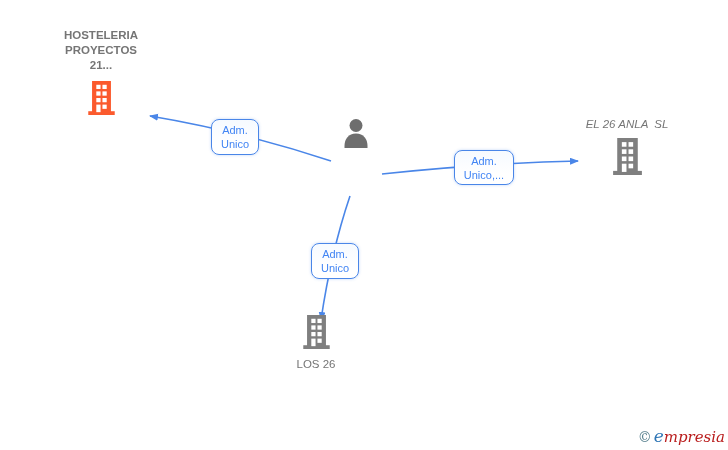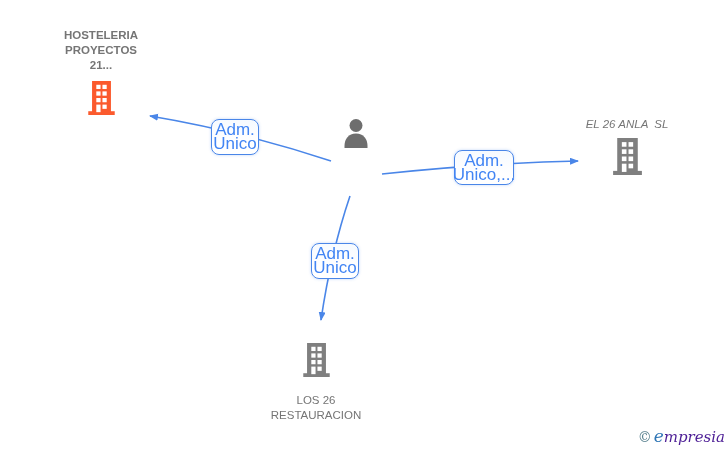--- a/index.html
+++ b/index.html
@@ -16,30 +16,30 @@
   .node.highlight .nlabel{font-weight:bold;}
   .icon-wrap{line-height:0;}
   .gap8{margin-top:8px;}
   .gap6{margin-top:6px;}
   .gap14{margin-top:14px;}
   .labelgap8{margin-top:8px;}
   .edge-label{
     position:absolute;display:flex;flex-direction:column;align-items:center;justify-content:center;
     border:1.5px solid #4a86e8;border-radius:8px;
     background:linear-gradient(180deg,#f6faff 0%,#ffffff 70%);
-    color:#4285f4;font-size:17px;line-height:14px;text-align:center;
+    color:#4285f4;font-size:11px;line-height:14px;text-align:center;
     box-shadow:0 0 3px rgba(74,134,232,0.35);
   }
   .watermark{
     position:absolute;right:3px;bottom:4px;
     font-family:"DejaVu Serif",serif;font-style:italic;font-size:15px;line-height:18px;
   }
   .wm-c{color:#557f8d;margin-right:2px;font-size:14px;}
   .wm-e{color:#2e75b5;font-size:17px;}
-  .wm-rest{color:#4c1d95;}
+  .wm-rest{color:#b91c1c;}
 </style>
 </head>
 <body>
 
 <div class="canvas">
 
   <svg class="edges" width="728" height="450" viewBox="0 0 728 450">
     <defs>
       <marker id="arrow" markerWidth="10" markerHeight="9" refX="8" refY="3.5" orient="auto" markerUnits="userSpaceOnUse">
         <path d="M0,0 L9,3.5 L0,7 Z" fill="#4a86e8"></path>
@@ -104,42 +104,41 @@
             <rect x="17" y="11" width="4.5" height="4.5"></rect>
           <rect x="10.5" y="18" width="4.5" height="4.5"></rect>
             <rect x="17" y="18" width="4.5" height="4.5"></rect>
           <rect x="10.5" y="25" width="4.5" height="8"></rect>
             <rect x="17" y="25" width="4.5" height="4.5"></rect>
         </g>
       </svg>
     </div>
   </div>
 
-  <div class="node" style="left:256px;top:343px;width:120px;gap:8px;">
+  <div class="node" style="left:256px;top:315px;width:120px;">
     <div class="icon-wrap">
       <svg width="31" height="34" viewBox="0 0 32 36">
         <g fill="#7f7f7f">
           <rect x="6" y="0" width="20" height="33"></rect>
           <rect x="2" y="32" width="28" height="4"></rect>
         </g>
         <g fill="#ffffff">
           <rect x="10.5" y="4" width="4.5" height="4.5"></rect>
             <rect x="17" y="4" width="4.5" height="4.5"></rect>
           <rect x="10.5" y="11" width="4.5" height="4.5"></rect>
             <rect x="17" y="11" width="4.5" height="4.5"></rect>
           <rect x="10.5" y="18" width="4.5" height="4.5"></rect>
             <rect x="17" y="18" width="4.5" height="4.5"></rect>
           <rect x="10.5" y="25" width="4.5" height="8"></rect>
             <rect x="17" y="25" width="4.5" height="4.5"></rect>
         </g>
       </svg>
     </div>
     <div class="nlabel labelgap8">
       <div>LOS 26</div>
-      <div>RESTAURACION</div>
     </div>
   </div>
 
   <div class="edge-label" style="left:211px;top:119px;width:46px;height:34px;">
     <div>Adm.</div>
     <div>Unico</div>
   </div>
 
   <div class="edge-label" style="left:454px;top:150px;width:58px;height:33px;">
     <div>Adm.</div>

